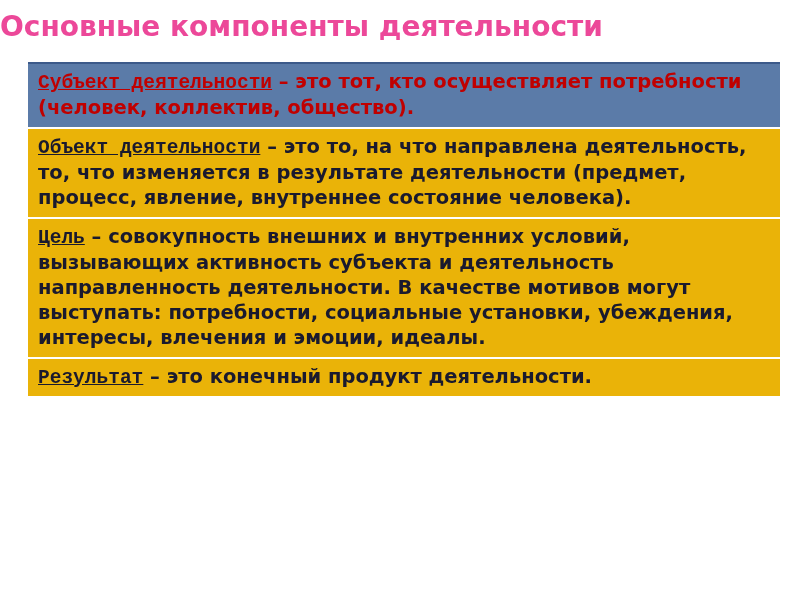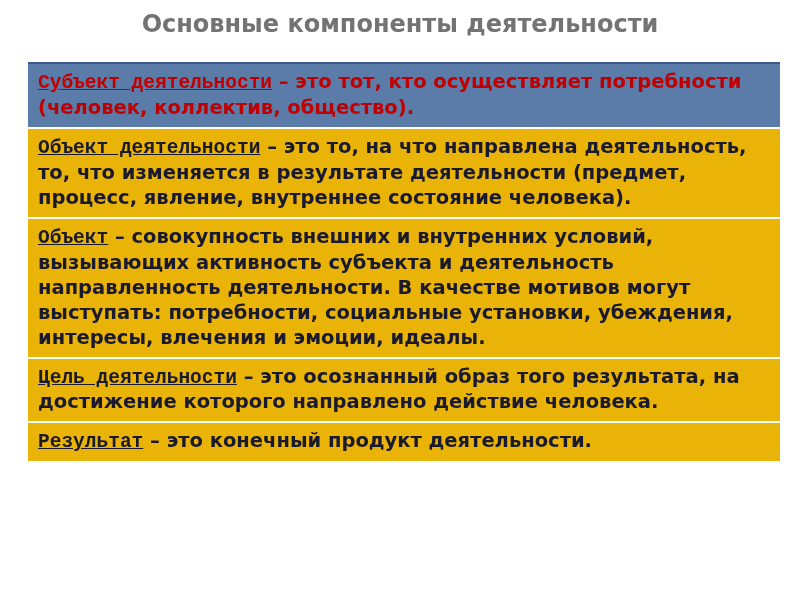--- a/index.html
+++ b/index.html
@@ -13,24 +13,23 @@
     font-family: "DejaVu Sans", "Liberation Sans", sans-serif;
     overflow: hidden;
   }
   .slide {
     position: relative;
     width: 800px;
     height: 600px;
     box-sizing: border-box;
   }
   .slide-title {
-    text-align: center;
-    font-size: 24px;
+    font-size: 28px;
     font-weight: bold;
-    color: #737373;
+    color: #ec4899;
     padding-top: 10px;
     padding-bottom: 10px;
     letter-spacing: 0px;
   }
   .table {
     position: absolute;
     left: 28px;
     top: 62px;
     width: 752px;
     border-top: 2px solid #3c5a8a;
@@ -84,25 +83,22 @@
 
     <div class="row accent">
       <p><span class="term">Субъект деятельности</span><span class="rest-red"> – это тот, кто осуществляет потребности (человек, коллектив, общество).</span></p>
     </div>
 
     <div class="row light">
       <p><span class="term">Объект деятельности</span><span class="rest-dark"> – это то, на что направлена деятельность, то, что изменяется в результате деятельности (предмет, процесс, явление, внутреннее состояние человека).</span></p>
     </div>
 
     <div class="row light">
-      <p><span class="term">Объект</span><span class="rest-dark"> – совокупность внешних и внутренних условий, вызывающих активность субъекта и деятельность направленность деятельности. В качестве мотивов могут выступать: потребности, социальные установки, убеждения, интересы, влечения и эмоции, идеалы.</span></p>
+      <p><span class="term">Цель</span><span class="rest-dark"> – совокупность внешних и внутренних условий, вызывающих активность субъекта и деятельность направленность деятельности. В качестве мотивов могут выступать: потребности, социальные установки, убеждения, интересы, влечения и эмоции, идеалы.</span></p>
     </div>
 
-    <div class="row light">
-      <p><span class="term">Цель деятельности</span><span class="rest-dark"> – это осознанный образ того результата, на достижение которого направлено действие человека.</span></p>
-    </div>
 
     <div class="row light">
       <p><span class="term">Результат</span><span class="rest-dark"> – это конечный продукт деятельности.</span></p>
     </div>
 
   </div>
 </div>
 
 </body></html>

